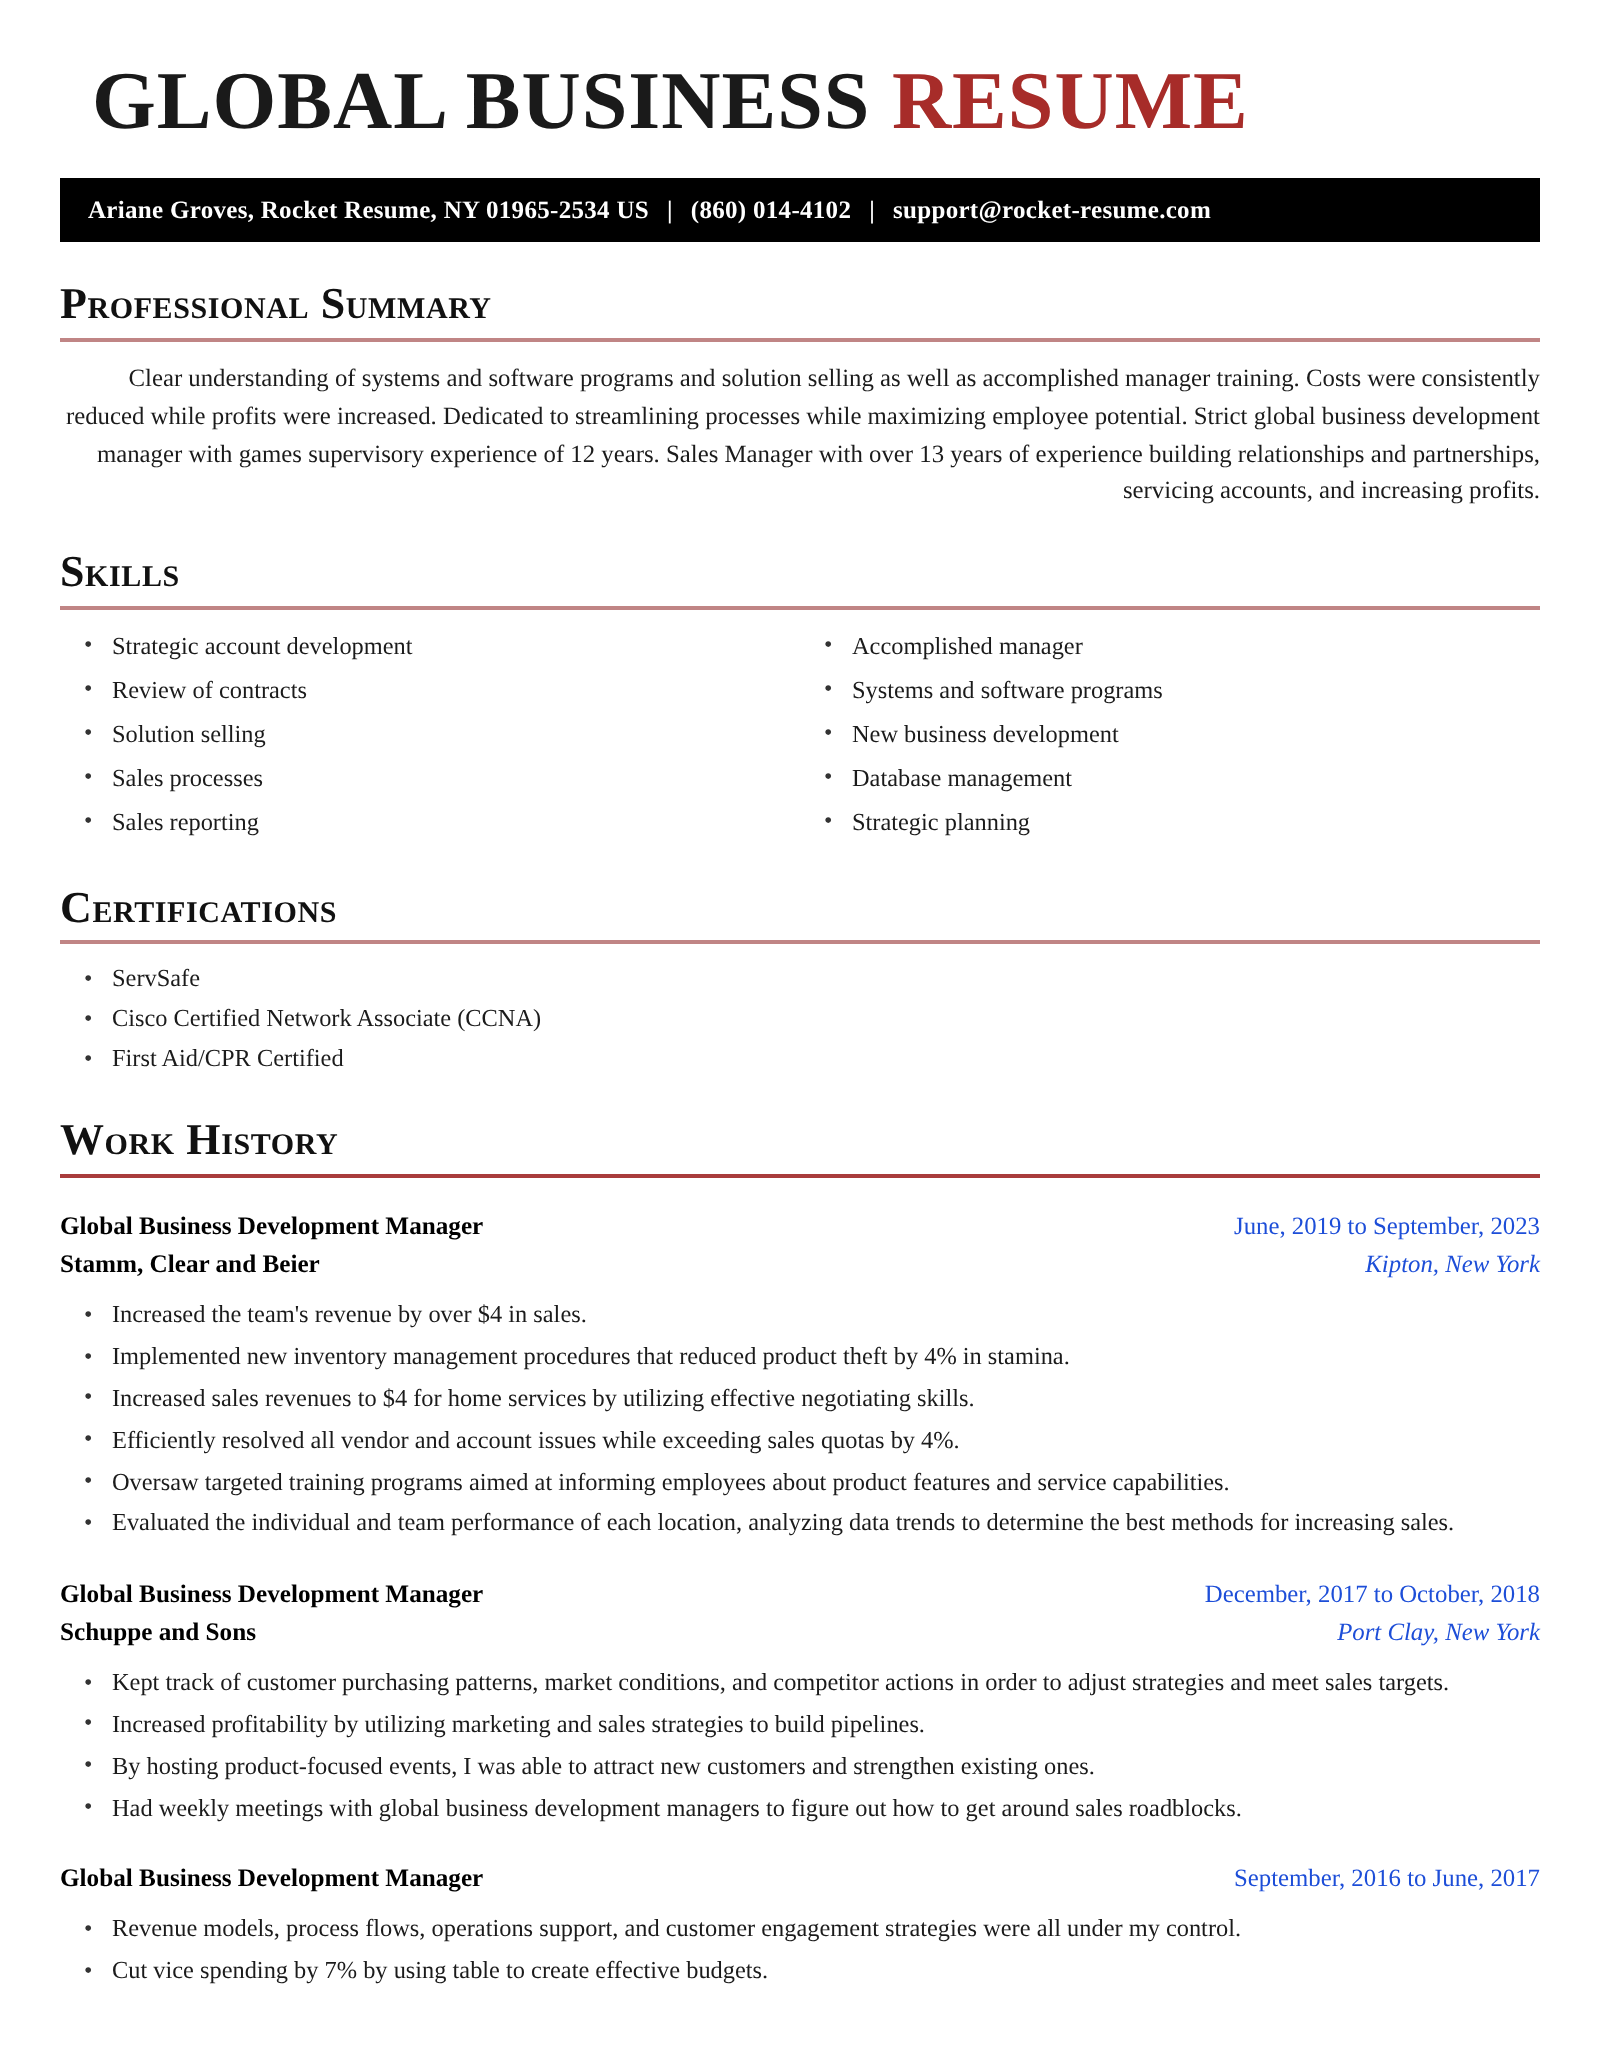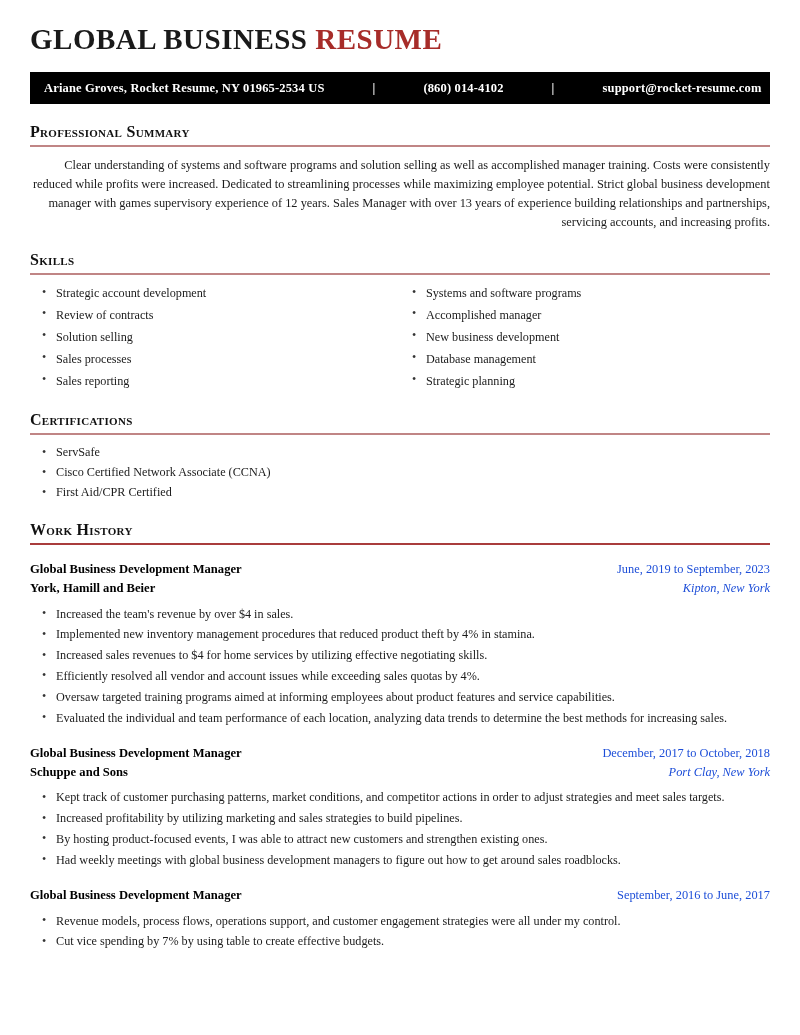--- a/index.html
+++ b/index.html
@@ -19,60 +19,59 @@
   }
   .inner {
     position: absolute;
     left: 30px;
     top: 0;
     width: 740px;
   }
 
   
   .title {
-    margin: 0;
-    padding-top: 24px;
-    font-size: 29px;
+    margin: 16px;
+    padding-top: 12px;
+    font-size: 41px;
     font-weight: bold;
     letter-spacing: 0.5px;
     line-height: 1.08;
     white-space: nowrap;
   }
   .title .t-dark { color: #1a1a1a; }
   .title .t-accent { color: #a72c29; }
 
   
   .contact-bar {
     margin-top: 17px;
     background: #000000;
     color: #ffffff;
     height: 32px;
     display: flex;
     align-items: center;
     padding: 0 14px;
     box-sizing: border-box;
-    gap: 39px;
   }
   .contact-bar .c-text {
     font-size: 12.5px;
     font-weight: bold;
     letter-spacing: 0.15px;
     white-space: nowrap;
   }
   .contact-bar .c-sep {
     display: inline-block;
     padding: 0 9px;
     font-weight: bold;
   }
 
   
   .section { margin-top: 19px; }
   .section-title {
     margin: 0;
-    font-size: 16px;
+    font-size: 22px;
     font-weight: bold;
     font-variant: small-caps;
     letter-spacing: 0.3px;
     line-height: 1.12;
     color: #111111;
   }
   .rule {
     margin-top: 4px;
     height: 2px;
     width: 100%;
@@ -177,22 +176,22 @@
           <ul class="bullets">
             <li>Strategic account development</li>
             <li>Review of contracts</li>
             <li>Solution selling</li>
             <li>Sales processes</li>
             <li>Sales reporting</li>
           </ul>
         </div>
         <div class="col">
           <ul class="bullets">
+            <li>Accomplished manager</li>
             <li>Systems and software programs</li>
-            <li>Accomplished manager</li>
             <li>New business development</li>
             <li>Database management</li>
             <li>Strategic planning</li>
           </ul>
         </div>
       </div>
     </div>
 
     <div class="section">
       <h2 class="section-title">Certifications</h2>
@@ -207,21 +206,21 @@
     <div class="section">
       <h2 class="section-title">Work History</h2>
       <div class="rule strong"></div>
 
       <div class="entry">
         <div class="entry-row">
           <span class="left">Global Business Development Manager</span>
           <span class="right">June, 2019 to September, 2023</span>
         </div>
         <div class="entry-row">
-          <span class="left">York, Hamill and Beier</span>
+          <span class="left">Stamm, Clear and Beier</span>
           <span class="right italic">Kipton, New York</span>
         </div>
         <ul class="bullets job-bullets">
           <li>Increased the team's revenue by over $4 in sales.</li>
           <li>Implemented new inventory management procedures that reduced product theft by 4% in stamina.</li>
           <li>Increased sales revenues to $4 for home services by utilizing effective negotiating skills.</li>
           <li>Efficiently resolved all vendor and account issues while exceeding sales quotas by 4%.</li>
           <li>Oversaw targeted training programs aimed at informing employees about product features and service capabilities.</li>
           <li>Evaluated the individual and team performance of each location, analyzing data trends to determine the best methods for increasing sales.</li>
         </ul>

